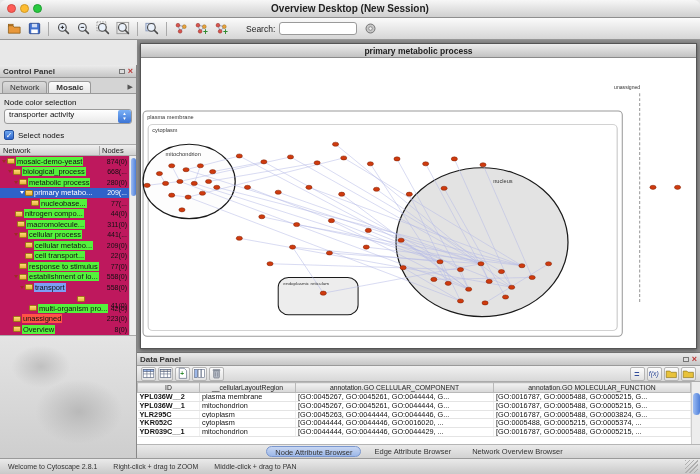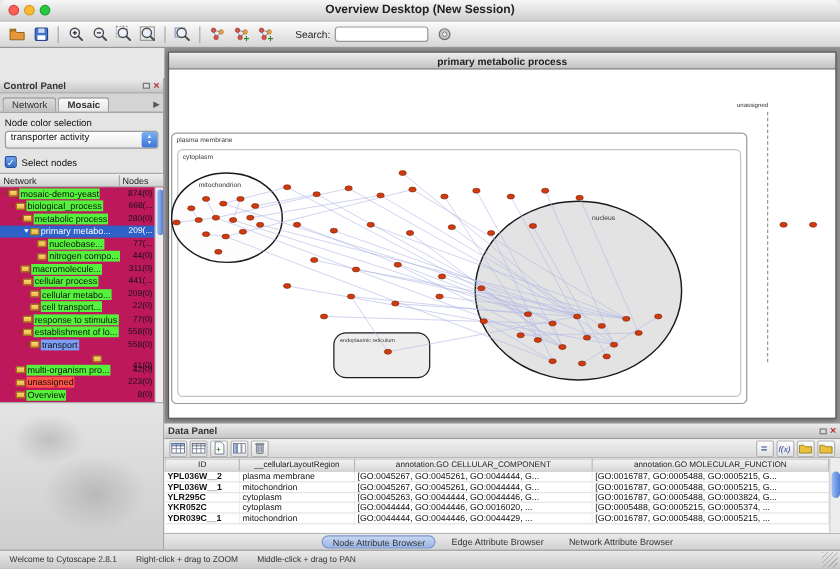--- a/index.html
+++ b/index.html
@@ -306,21 +306,21 @@
             <span class="folder"></span>
             <span>primary metabo...</span>
             <span class="count">209(...</span>
           </div>
           <div class="tree-row" style="padding-left: 26px;">
             <span class="tri none"></span>
             <span class="folder"></span>
             <span class="chip green">nucleobase...</span>
             <span class="count">77(...</span>
           </div>
-          <div class="tree-row" style="padding-left: 26px;">
+          <div class="tree-row" style="padding-left: 10px;">
             <span class="tri none"></span>
             <span class="folder"></span>
             <span class="chip green">nitrogen compo...</span>
             <span class="count">44(0)</span>
           </div>
           <div class="tree-row" style="padding-left: 12px;">
             <span class="tri none"></span>
             <span class="folder"></span>
             <span class="chip green">macromolecule...</span>
             <span class="count">311(0)</span>
@@ -360,21 +360,21 @@
             <span class="folder"></span>
             <span class="chip blue">transport</span>
             <span class="count">558(0)</span>
           </div>
           <div class="tree-row" style="padding-left: 26px; flex-direction: column;">
             <span class="tri none"></span>
             <span class="folder"></span>
             <span class="chip green">secretion</span>
             <span class="count">41(0)</span>
           </div>
-          <div class="tree-row" style="padding-left: 8px;">
+          <div class="tree-row" style="padding-left: 24px;">
             <span class="tri none"></span>
             <span class="folder"></span>
             <span class="chip green">multi-organism pro...</span>
             <span class="count">42(0)</span>
           </div>
           <div class="tree-row" style="padding-left: 8px;">
             <span class="tri none"></span>
             <span class="folder"></span>
             <span class="chip red">unassigned</span>
             <span class="count">223(0)</span>
@@ -640,21 +640,21 @@
                 </tr>
               </tbody>
           </table>
           <div class="tbl-scroll">
             <div class="tbl-thumb"></div>
           </div>
         </div>
         <div class="dp-tabs" id="dp-tabs">
             <span class="dp-tab active">Node Attribute Browser</span>
             <span class="dp-tab">Edge Attribute Browser</span>
-            <span class="dp-tab">Network Attribute Browser</span>
+            <span class="dp-tab">Network Overview Browser</span>
           </div>
       </div>
     </div>
   </div>
 
   <div class="statusbar">
     <span class="st-welcome">Welcome to Cytoscape 2.8.1</span>
     <span class="st-zoom">Right-click + drag to ZOOM</span>
     <span class="st-pan">Middle-click + drag to PAN</span>
     <span class="grip"></span>

